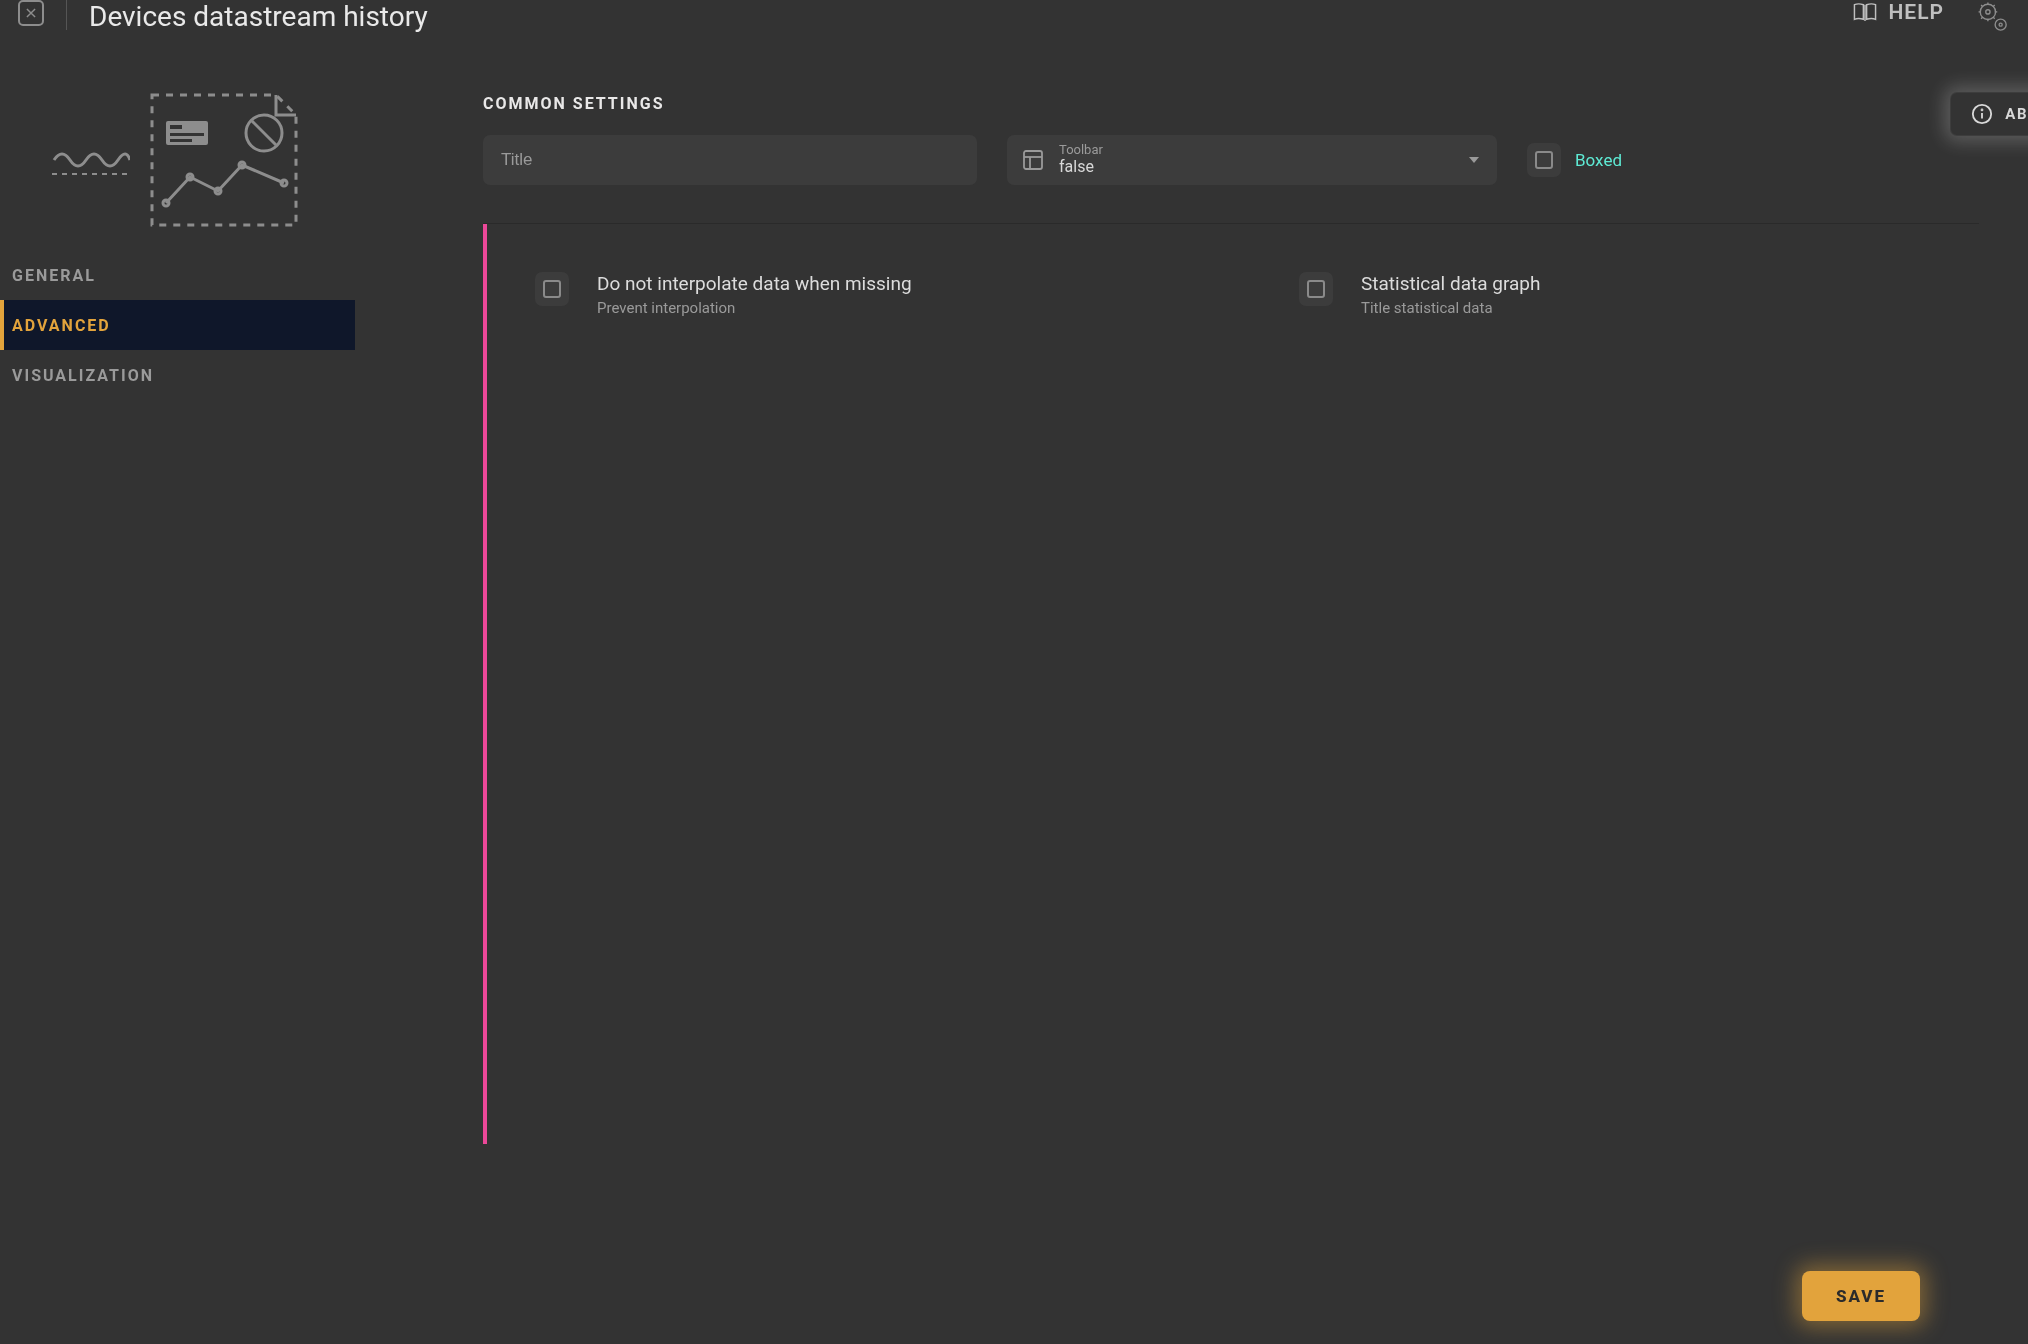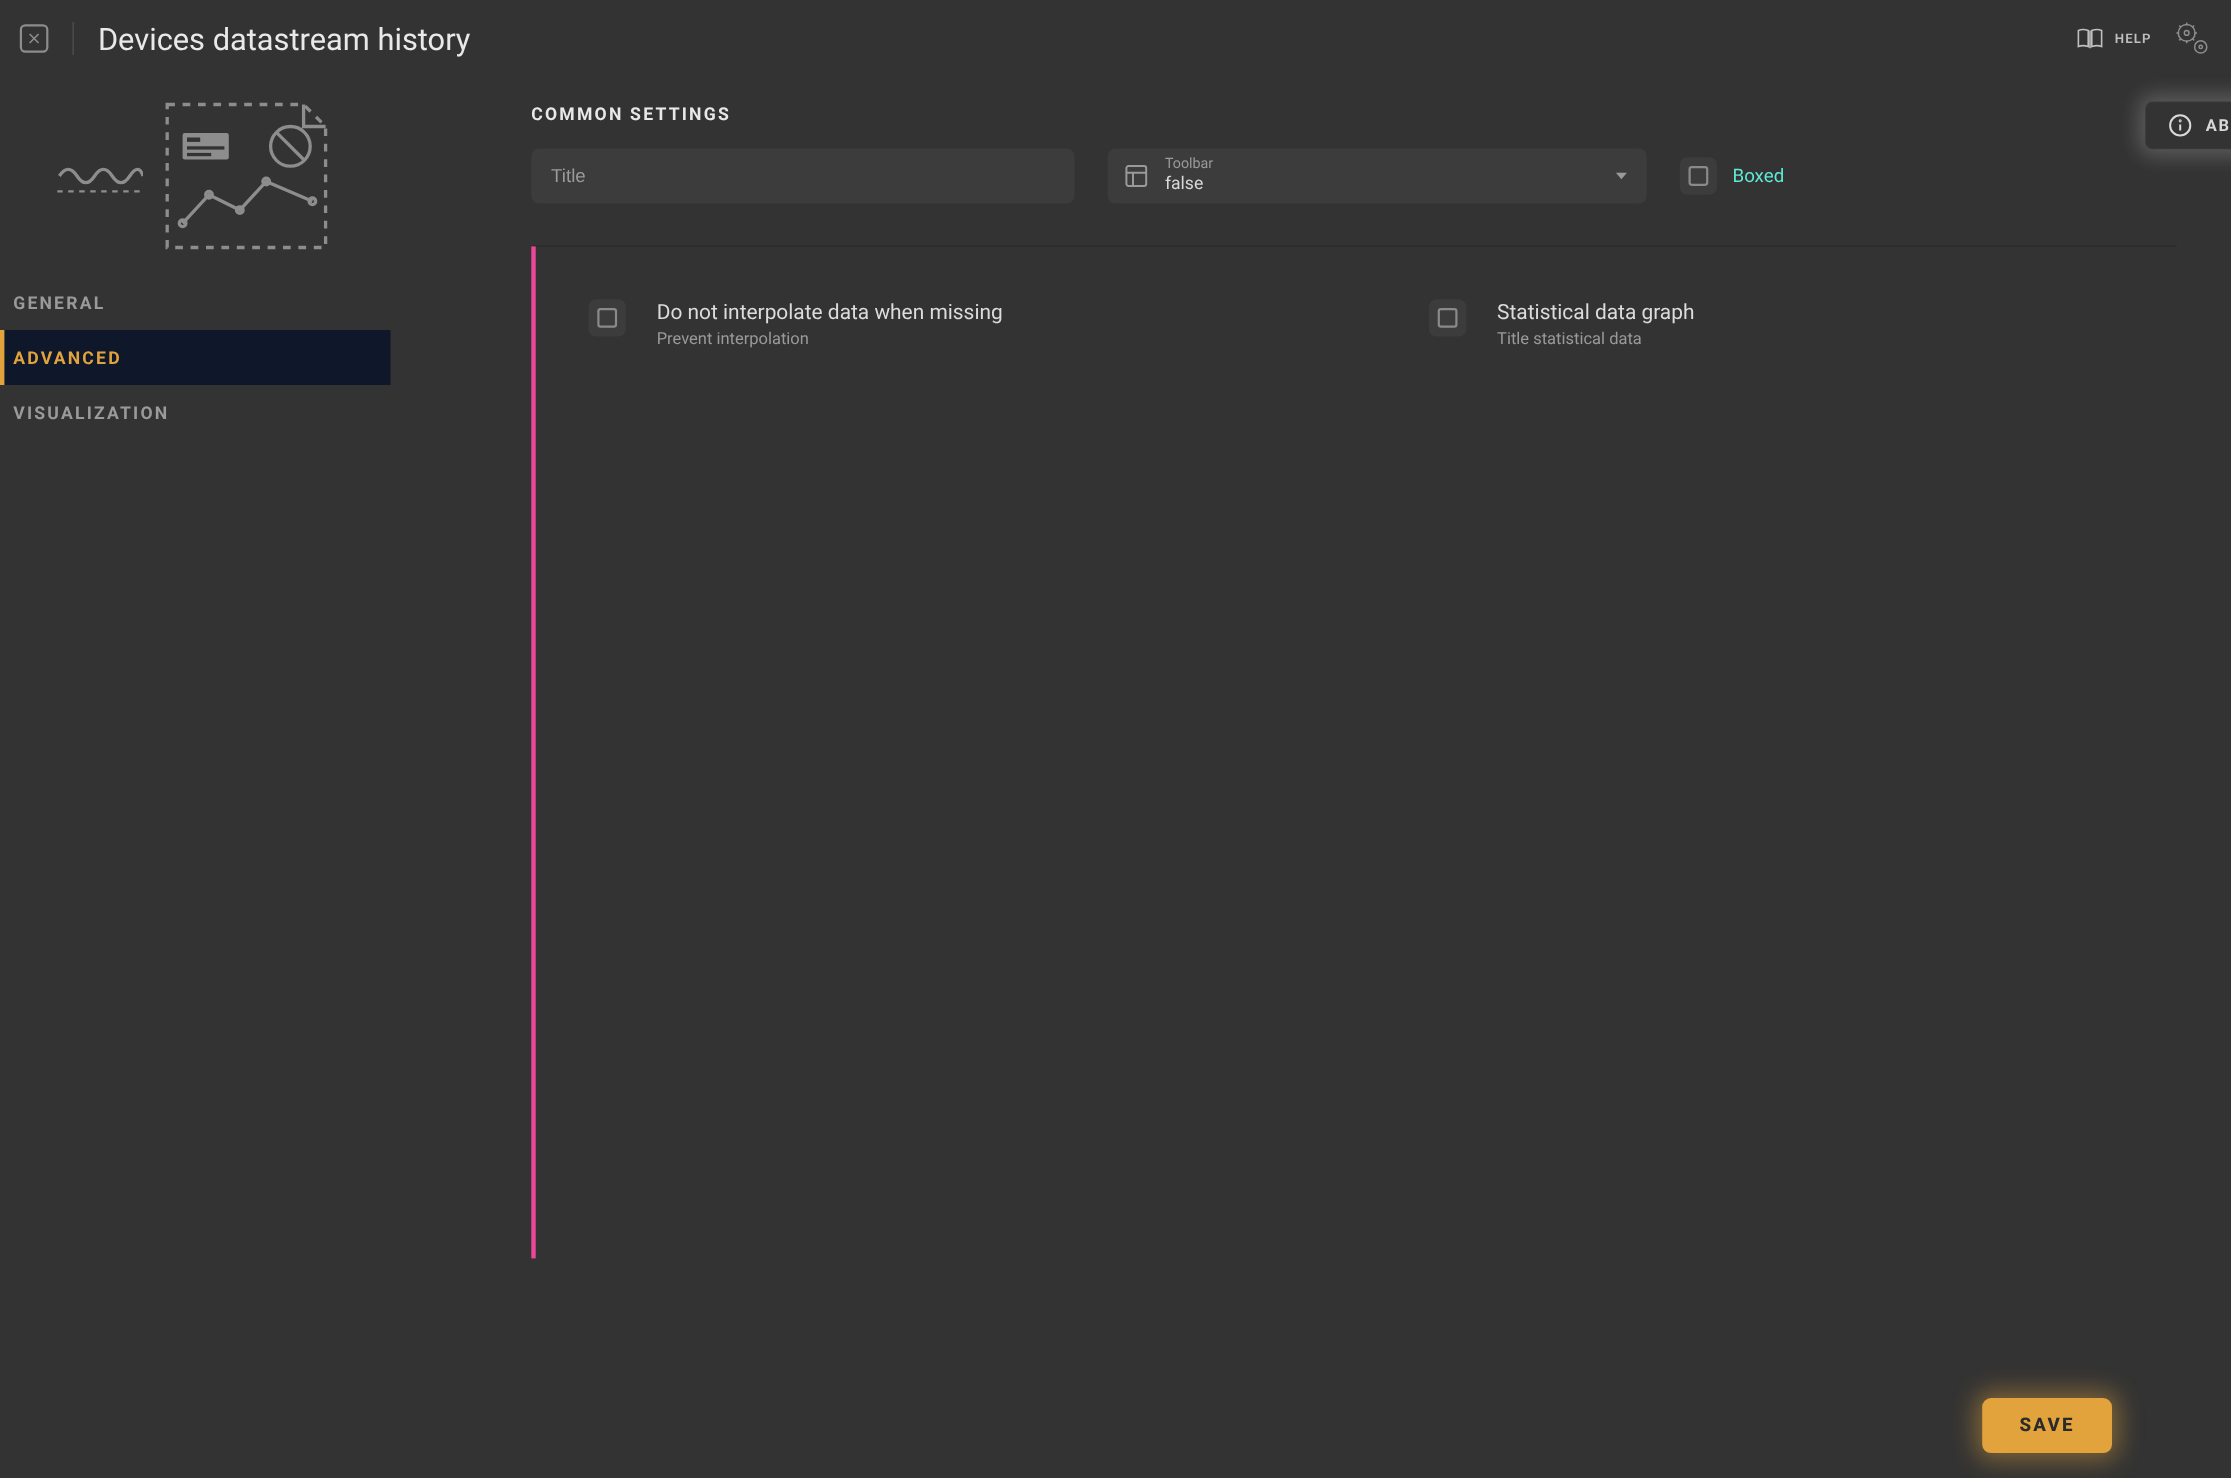--- a/index.html
+++ b/index.html
@@ -12,21 +12,21 @@
   }
   .modal {
     position: absolute;
     top: 0; left: 0;
     width: 2028px; height: 1344px;
     background: #333333;
   }
   
   .topbar {
     display: flex;
-    align-items: center;
+    align-items: flex-start;
     height: 70px;
     padding: 0 18px;
   }
   .close-btn {
     width: 26px; height: 26px;
     border: 2px solid #8d8d8d;
     border-radius: 5px;
     display: flex; align-items: center; justify-content: center;
     cursor: pointer;
   }
@@ -37,23 +37,23 @@
     margin: 0 22px;
   }
   .page-title {
     font-size: 28px;
     font-weight: 400;
     color: #e9e9e9;
     flex:1;
   }
   .help-btn {
     display: flex; align-items: center; gap: 10px;
-    color: #bfbfbf; font-size: 12px; letter-spacing: 1px; font-weight:600;
+    color: #bfbfbf; font-size: 21px; letter-spacing: 1px; font-weight:600;
     cursor: pointer;
-    margin-right: 20px;
+    margin-right: 32px;
   }
   .help-btn svg { width:26px; height:22px; stroke:#bfbfbf; fill:none; stroke-width:1.8; }
   .gears-icon { width:34px; height:34px; color:#8d8d8d; }
   .gears-icon svg{width:100%;height:100%;stroke:currentColor;fill:none;stroke-width:1.6;}
   
   .body {
     display:flex;
     height:1178px;
   }
   .sidebar {

